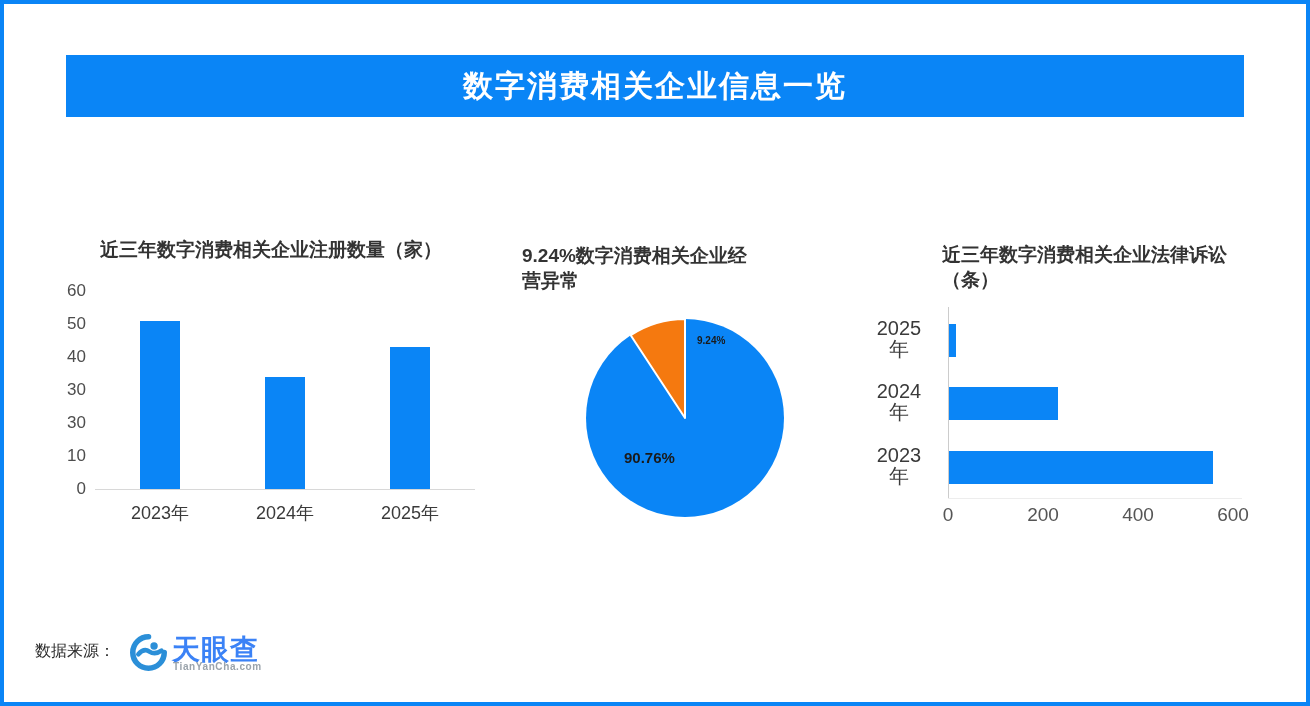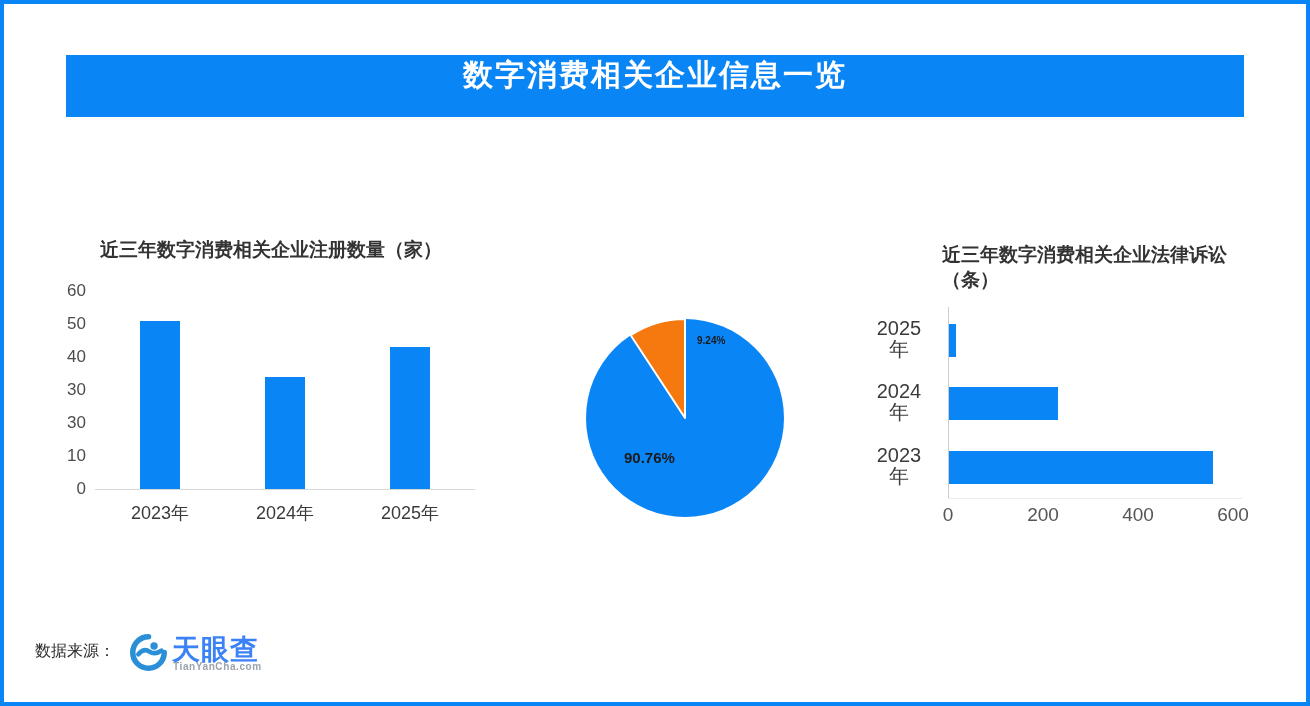--- a/index.html
+++ b/index.html
@@ -7,21 +7,21 @@
   body { font-family:"Liberation Sans","DejaVu Sans",sans-serif; overflow:hidden; }
   .frame {
     position:relative; width:1310px; height:706px;
     border:4px solid #0a85f6; background:#ffffff; overflow:hidden;
   }
   .canvas { position:absolute; inset:0; }
 
   
   .banner {
     position:absolute; left:62px; top:51px; width:1178px; height:62px;
-    background:#0a85f6; display:flex; justify-content:center;
+    background:#0a85f6; display:flex; align-items:center; justify-content:center;
   }
   .banner-title {
     color:#ffffff; font-size:30px; font-weight:700; letter-spacing:2px;
   }
 
   
   .chart-title {
     position:absolute; text-align:left; color:#333333;
     font-size:19px; font-weight:700; line-height:25px;
   }
@@ -102,20 +102,24 @@
         <div class="c1-ytick" style="top: 443px;">10</div>
         <div class="c1-ytick" style="top: 476px;">0</div>
         <div class="c1-bar" style="left: 136px; top: 316.7px; height: 168.3px; background: rgb(10, 133, 246);"></div>
         <div class="c1-xlabel" style="left: 101px;">2023年</div>
         <div class="c1-bar" style="left: 261px; top: 372.8px; height: 112.2px; background: rgb(10, 133, 246);"></div>
         <div class="c1-xlabel" style="left: 226px;">2024年</div>
         <div class="c1-bar" style="left: 386px; top: 343.1px; height: 141.9px; background: rgb(10, 133, 246);"></div>
         <div class="c1-xlabel" style="left: 351px;">2025年</div>
       </div>
 
+    <div class="chart-title" id="chart2-title">
+      <div>9.24%数字消费相关企业经</div>
+      <div>营异常</div>
+    </div>
     <svg id="pie-svg" viewBox="0 0 200 200">
         <circle cx="100" cy="100" r="99" fill="#0a85f6"></circle>
         <path d="M100,100 L100,1 A99,99 0 0 0 45.7,17.2 Z" fill="#f5790f" stroke="#ffffff" stroke-width="2" stroke-linejoin="round"></path>
       </svg>
     <span class="pie-label" id="pie-label-small">9.24%</span>
     <span class="pie-label" id="pie-label-big">90.76%</span>
 
     <div class="chart-title" id="chart3-title">
       <div>近三年数字消费相关企业法律诉讼</div>
       <div>（条）</div>

